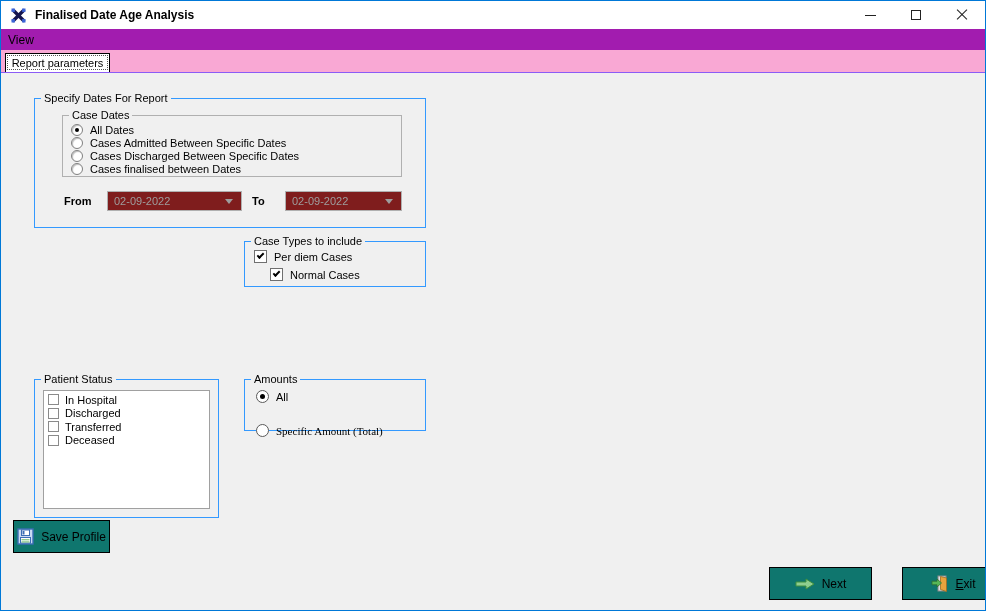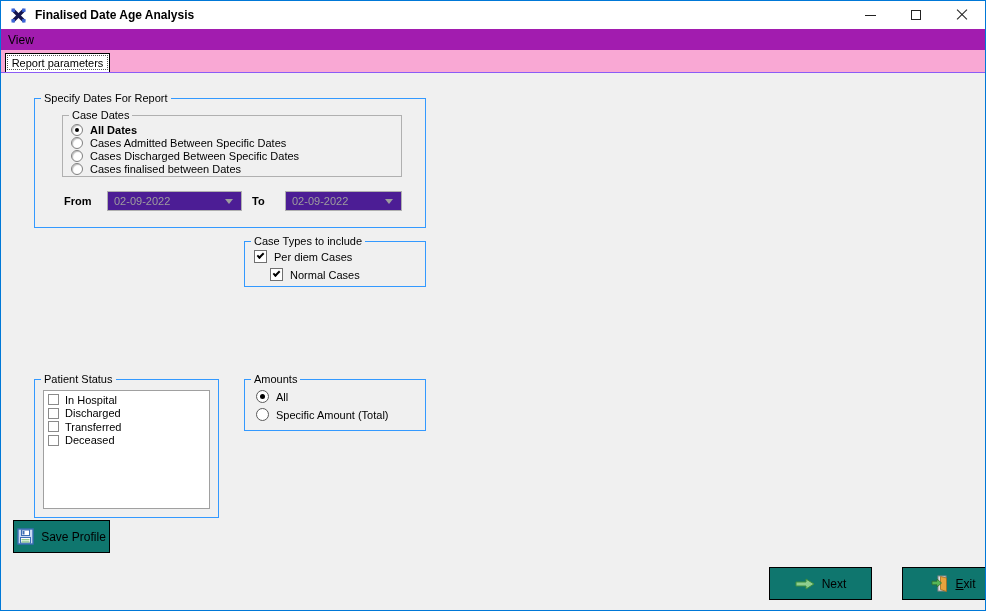--- a/index.html
+++ b/index.html
@@ -59,21 +59,21 @@
     width:5px; height:5px; border-radius:50%; background:#000; }
   
   .cb { width:13px; height:13px; background:#fff; border:1px solid #707070;
     position:relative; flex:0 0 auto; }
   .cb .tick { display:none; }
   .cb.checked .tick { display:block; width:7px; height:4px;
     border-left:2px solid #000; border-bottom:2px solid #000;
     transform:rotate(-45deg); margin:2px 0 0 2px; }
   .cb-small { width:11px; height:11px; border:1px solid #8a8a8a; background:#fff; flex:0 0 auto; }
   
-  .combo { position:absolute; height:20px; background:#4c1d95; border:1px solid #b0b0b0;
+  .combo { position:absolute; height:20px; background:#7f1d1d; border:1px solid #b0b0b0;
     display:flex; align-items:center; padding:0 6px;gap:34px; }
   .combo .val { font-size:11px; color:#9e9e9e; flex:1; }
   .combo .arrow { width:0; height:0; border-left:4px solid transparent;
     border-right:4px solid transparent; border-top:5px solid #9e9e9e; margin-right:2px; }
   .field-label { position:absolute; font-size:11px; font-weight:700; color:#000; }
   
   .listbox { position:absolute; background:#fff; border:1px solid #a0a0a0; padding:2px 0 0 4px; }
   .list-row { display:flex; align-items:center; gap:6px; height:13.5px; }
   
   .btn { position:absolute; background:#0f766e; border:1px solid #000;
@@ -118,21 +118,21 @@
     <div class="tab">Report parameters</div>
   </div>
 
   <div class="content">
 
     <div class="groupbox" style="left:33px; top:25px; width:392px; height:130px;">
       <span class="grouplabel">Specify Dates For Report</span>
 
       <div class="groupbox-gray" style="left:27px; top:16px; width:340px; height:62px;">
         <span class="grouplabel">Case Dates</span>
-        <div class="opt-row" style="left:8px; top:7px;font-weight:bold;">
+        <div class="opt-row" style="left:8px; top:7px;">
           <span class="radio selected"></span>
           <span class="opt-label">All Dates</span>
         </div>
         <div class="opt-row" style="left:8px; top:20px;">
           <span class="radio"></span>
           <span class="opt-label">Cases Admitted Between Specific Dates</span>
         </div>
         <div class="opt-row" style="left:8px; top:33px;">
           <span class="radio"></span>
           <span class="opt-label">Cases Discharged Between Specific Dates</span>
@@ -192,21 +192,21 @@
         </div>
       </div>
     </div>
 
     <div class="groupbox" style="left:243px; top:306px; width:182px; height:52px;">
       <span class="grouplabel">Amounts</span>
       <div class="opt-row" style="left:11px; top:10px;">
         <span class="radio2 selected"></span>
         <span class="opt-label">All</span>
       </div>
-      <div class="opt-row" style="left:11px; top:28px;">
+      <div class="opt-row" style="left:11px; top:44px;font-family:Liberation Serif, serif;">
         <span class="radio2"></span>
         <span class="opt-label">Specific Amount (Total)</span>
       </div>
     </div>
 
     <div class="btn" style="left:12px; top:447px; width:97px; height:33px;">
       <svg width="17" height="17" viewBox="0 0 17 17">
         <rect x="1" y="1" width="15" height="15" fill="#c9d9f2" stroke="#3b6db5" stroke-width="1.4"></rect>
         <rect x="4.5" y="2" width="8" height="5.5" fill="#ffffff" stroke="#3b6db5" stroke-width="1"></rect>
         <rect x="5.5" y="3" width="2" height="3.5" fill="#3b6db5"></rect>

